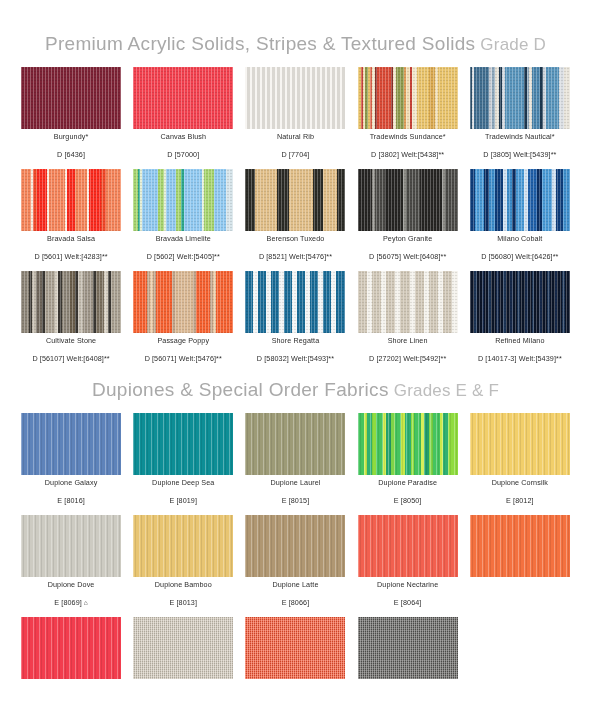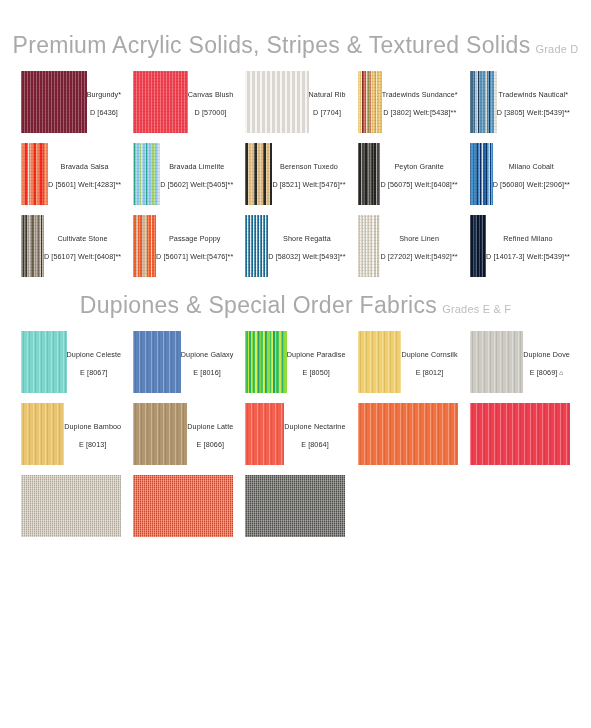--- a/index.html
+++ b/index.html
@@ -16,46 +16,47 @@
     background: #ffffff;
   }
 
   
   .section-head {
     text-align: center;
     white-space: nowrap;
     line-height: 1;
   }
   .section-head .sh-title {
-    font-size: 23px;
+    font-size: 19px;
     font-weight: 400;
     color: #a9a9a9;
     letter-spacing: 0.3px;
     margin-top: 24px;
   }
   .section-head .sh-grade {
-    font-size: 11px;
+    font-size: 17px;
     font-weight: 400;
     color: #bdbdbd;
     letter-spacing: 0.2px;
     margin-left: 5px;
   }
 
   
   .grid {
     display: flex;
     flex-wrap: wrap;
     width: 561px;
     margin: 0 auto;
     padding: 0;
   }
   .cell {
     width: 112.2px;
     padding: 0 6px;
     display: flex;
+    flex-direction: column;
     align-items: center;
   }
   .chip {
     width: 100px;
     height: 62px;
     position: relative;
     overflow: hidden;
     background: #ddd;
     border: 0;
   }
@@ -200,21 +201,21 @@
           <span class="cap-name">Peyton Granite</span>
           <span class="cap-code">D [56075] Welt:[6408]**</span>
         </div>
       </div>
       <div class="cell">
         <div class="chip stripe" style="background: linear-gradient(90deg, rgb(14, 61, 122) 0%, rgb(14, 61, 122) 5.263%, rgb(74, 154, 214) 5.263%, rgb(74, 154, 214) 14.035%, rgb(11, 47, 99) 14.035%, rgb(11, 47, 99) 19.298%, rgb(63, 142, 203) 19.298%, rgb(63, 142, 203) 24.561%, rgb(14, 61, 122) 24.561%, rgb(14, 61, 122) 33.333%, rgb(207, 224, 240) 33.333%, rgb(207, 224, 240) 36.842%, rgb(63, 142, 203) 36.842%, rgb(63, 142, 203) 42.105%, rgb(11, 47, 99) 42.105%, rgb(11, 47, 99) 46.491%, rgb(74, 154, 214) 46.491%, rgb(74, 154, 214) 53.509%, rgb(207, 224, 240) 53.509%, rgb(207, 224, 240) 57.895%, rgb(31, 95, 168) 57.895%, rgb(31, 95, 168) 66.667%, rgb(11, 47, 99) 66.667%, rgb(11, 47, 99) 71.93%, rgb(74, 154, 214) 71.93%, rgb(74, 154, 214) 82.456%, rgb(207, 224, 240) 82.456%, rgb(207, 224, 240) 85.965%, rgb(14, 61, 122) 85.965%, rgb(14, 61, 122) 92.982%, rgb(63, 142, 203) 92.982%, rgb(63, 142, 203) 100%);">
           <div class="weave"></div>
         </div>
         <div class="caption">
           <span class="cap-name">Milano Cobalt</span>
-          <span class="cap-code">D [56080] Welt:[2906]**</span>
+          <span class="cap-code">D [56080] Welt:[6426]**</span>
         </div>
       </div>
       <div class="cell">
         <div class="chip stripe" style="background: linear-gradient(90deg, rgb(139, 131, 118) 0%, rgb(139, 131, 118) 8%, rgb(59, 56, 51) 8%, rgb(59, 56, 51) 11%, rgb(194, 187, 174) 11%, rgb(194, 187, 174) 15%, rgb(111, 103, 92) 15%, rgb(111, 103, 92) 21%, rgb(59, 56, 51) 21%, rgb(59, 56, 51) 24%, rgb(168, 159, 144) 24%, rgb(168, 159, 144) 34%, rgb(214, 207, 194) 34%, rgb(214, 207, 194) 37%, rgb(59, 56, 51) 37%, rgb(59, 56, 51) 41%, rgb(139, 131, 118) 41%, rgb(139, 131, 118) 49%, rgb(107, 95, 76) 49%, rgb(107, 95, 76) 54%, rgb(59, 56, 51) 54%, rgb(59, 56, 51) 57%, rgb(194, 187, 174) 57%, rgb(194, 187, 174) 62%, rgb(158, 149, 136) 62%, rgb(158, 149, 136) 72%, rgb(59, 56, 51) 72%, rgb(59, 56, 51) 75%, rgb(122, 111, 94) 75%, rgb(122, 111, 94) 83%, rgb(214, 207, 194) 83%, rgb(214, 207, 194) 87%, rgb(59, 56, 51) 87%, rgb(59, 56, 51) 90%, rgb(168, 159, 144) 90%, rgb(168, 159, 144) 100%);">
           <div class="weave"></div>
         </div>
         <div class="caption">
           <span class="cap-name">Cultivate Stone</span>
           <span class="cap-code">D [56107] Welt:[6408]**</span>
         </div>
@@ -255,38 +256,47 @@
           <span class="cap-code">D [14017-3] Welt:[5439]**</span>
         </div>
       </div>
     </div>
 
   <div class="section-head" id="section-2-head">
     <span class="sh-title">Dupiones &amp; Special Order Fabrics</span><span class="sh-grade">Grades E &amp; F</span>
   </div>
   <div class="grid" id="grid-2">
       <div class="cell">
-        <div class="chip silk" style="background: rgb(127, 212, 203);">
-          <div class="weave"></div>
-        </div>
-        <div class="caption">
-          <span class="cap-name">Dupione Celeste</span>
-          <span class="cap-code">E [8067]</span>
-        </div>
-      </div>
-      <div class="cell">
         <div class="chip silk" style="background: rgb(94, 131, 186);">
           <div class="weave"></div>
         </div>
         <div class="caption">
           <span class="cap-name">Dupione Galaxy</span>
           <span class="cap-code">E [8016]</span>
         </div>
       </div>
       <div class="cell">
+        <div class="chip silk" style="background: rgb(13, 142, 150);">
+          <div class="weave"></div>
+        </div>
+        <div class="caption">
+          <span class="cap-name">Dupione Deep Sea</span>
+          <span class="cap-code">E [8019]</span>
+        </div>
+      </div>
+      <div class="cell">
+        <div class="chip silk" style="background: rgb(157, 155, 119);">
+          <div class="weave"></div>
+        </div>
+        <div class="caption">
+          <span class="cap-name">Dupione Laurel</span>
+          <span class="cap-code">E [8015]</span>
+        </div>
+      </div>
+      <div class="cell">
         <div class="chip silk" style="background: linear-gradient(90deg, rgb(69, 196, 95) 0%, rgb(69, 196, 95) 6%, rgb(200, 232, 74) 6%, rgb(200, 232, 74) 9%, rgb(47, 176, 114) 9%, rgb(47, 176, 114) 14%, rgb(143, 220, 63) 14%, rgb(143, 220, 63) 18%, rgb(69, 196, 95) 18%, rgb(69, 196, 95) 25%, rgb(214, 240, 90) 25%, rgb(214, 240, 90) 28%, rgb(35, 160, 107) 28%, rgb(35, 160, 107) 33%, rgb(126, 212, 71) 33%, rgb(126, 212, 71) 37%, rgb(69, 196, 95) 37%, rgb(69, 196, 95) 43%, rgb(200, 232, 74) 43%, rgb(200, 232, 74) 47%, rgb(47, 176, 114) 47%, rgb(47, 176, 114) 53%, rgb(143, 220, 63) 53%, rgb(143, 220, 63) 56%, rgb(69, 196, 95) 56%, rgb(69, 196, 95) 63%, rgb(214, 240, 90) 63%, rgb(214, 240, 90) 66%, rgb(35, 160, 107) 66%, rgb(35, 160, 107) 71%, rgb(126, 212, 71) 71%, rgb(126, 212, 71) 75%, rgb(69, 196, 95) 75%, rgb(69, 196, 95) 82%, rgb(200, 232, 74) 82%, rgb(200, 232, 74) 85%, rgb(47, 176, 114) 85%, rgb(47, 176, 114) 90%, rgb(143, 220, 63) 90%, rgb(143, 220, 63) 100%);">
           <div class="weave"></div>
         </div>
         <div class="caption">
           <span class="cap-name">Dupione Paradise</span>
           <span class="cap-code">E [8050]</span>
         </div>
       </div>
       <div class="cell">
         <div class="chip silk" style="background: rgb(242, 207, 106);">

